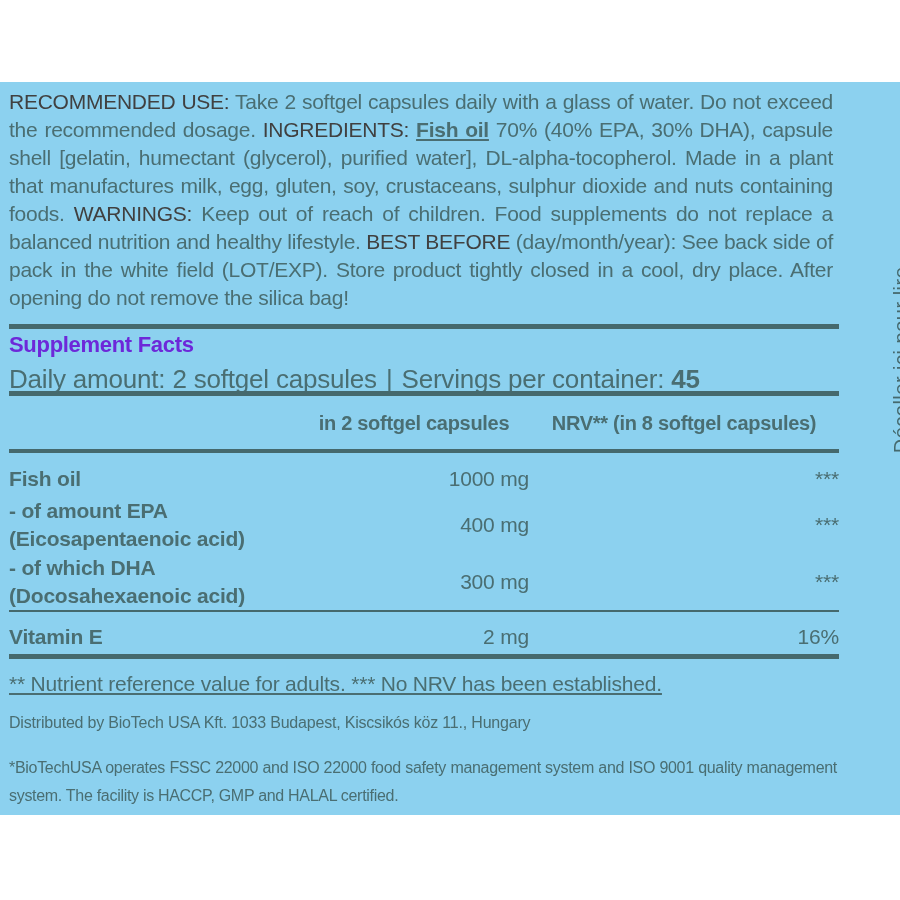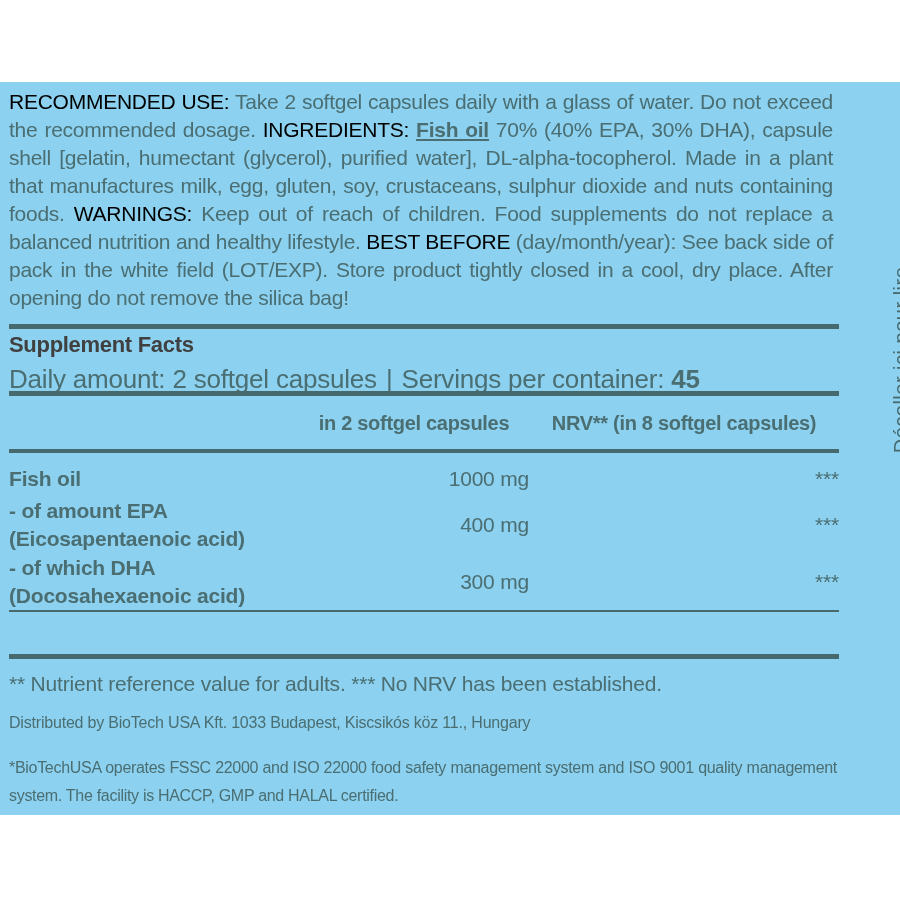--- a/index.html
+++ b/index.html
@@ -23,37 +23,37 @@
   .usage {
     position:absolute;
     left:9px; top:6px;
     width:824px;
     font-size:21px;
     line-height:28px;
     letter-spacing:-0.25px;
     text-align:justify;
     color:#4a6e72;
   }
-  .usage .red { color:#000000; }
+  .usage .red { color:#404040; }
   .usage .bu  { font-weight:bold; text-decoration:underline; text-underline-offset:2px; }
   
   .rule { position:absolute; left:9px; width:830px; background:#45696d; }
   .rule.thick { height:5px; }
   .rule.med   { height:4px; }
   .rule.thin  { height:2px; }
   .r1 { top:242px; }
   .r2 { top:309px; }
   .r3 { top:367px; }
   .r4 { top:528px; }
   .r5 { top:572px; }
   
   .sf-title {
     position:absolute; left:9px; top:250px;
     font-size:22px; font-weight:bold; letter-spacing:-0.3px;
-    color:#404040;
+    color:#6d28d9;
   }
   .daily-line {
     position:absolute; left:9px; top:282px;
     font-size:26px; letter-spacing:-0.2px;
   }
   .daily-line .sep { padding:0 9px; }
   .daily-line .bold { font-weight:bold; }
   
   .grid3 {
     display:grid;
@@ -72,21 +72,21 @@
   .nrow { align-items:center; }
   .nrow .name { font-weight:bold; line-height:28px; }
   .nrow .amount, .nrow .nrv { text-align:right; }
   .row-h1 { height:34px; }
   .row-h2 { height:58px; }
   .row-h3 { height:56px; }
   .row-h4 { height:38px; margin-top:2px; }
   
   .footnote {
     position:absolute; left:9px; top:590px;
-    font-size:21px; letter-spacing:-0.2px;
+    font-size:21px; letter-spacing:-0.2px;text-decoration:underline;
   }
   .distributor {
     position:absolute; left:9px; top:632px;
     font-size:16px; letter-spacing:-0.2px;
   }
   .certification {
     position:absolute; left:9px; top:672px;
     width:828px;
     font-size:16px; line-height:28px; letter-spacing:-0.3px;
     text-align:justify;
@@ -147,20 +147,27 @@
             <div>- of which DHA</div>
             <div>(Docosahexaenoic acid)</div>
           </div>
         <div class="amount">300 mg</div>
         <div class="nrv">***</div>
       </div>
     </div>
 
     <div class="rule thin r4"></div>
 
+    <div class="sf-table" style="top:534px;">
+      <div class="grid3 nrow row-h4">
+        <div class="name">Vitamin E</div>
+        <div class="amount">2 mg</div>
+        <div class="nrv">16%</div>
+      </div>
+    </div>
 
     <div class="rule thick r5"></div>
 
     <div class="footnote">** Nutrient reference value for adults. *** No NRV has been established.</div>
 
     <div class="distributor">Distributed by BioTech USA Kft. 1033 Budapest, Kiscsikós köz 11., Hungary</div>
 
     <div class="certification">*BioTechUSA operates FSSC 22000 and ISO 22000 food safety management system and ISO 9001 quality management system. The facility is HACCP, GMP and HALAL certified.</div>
 
     <div class="side-text">Décoller ici pour lire</div>

